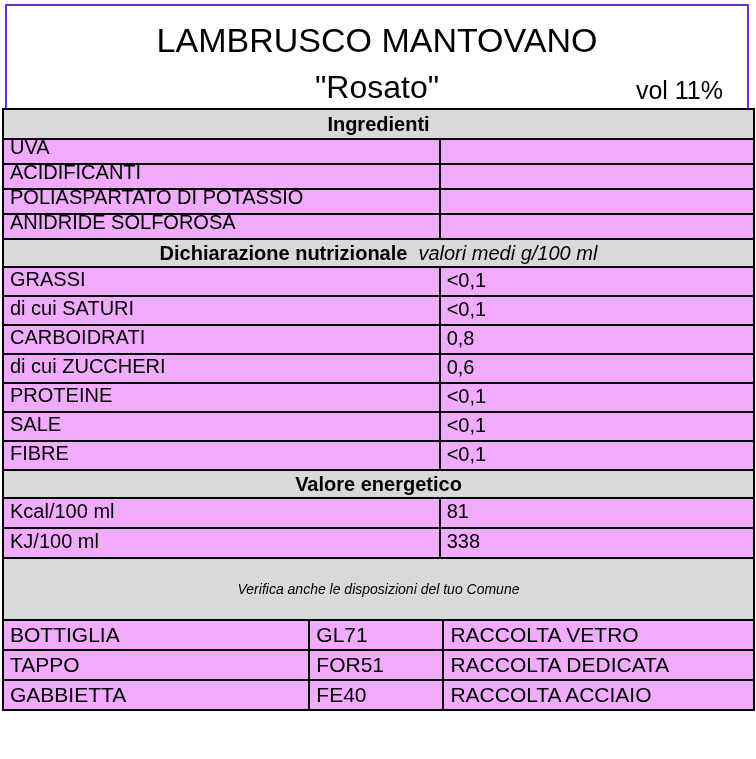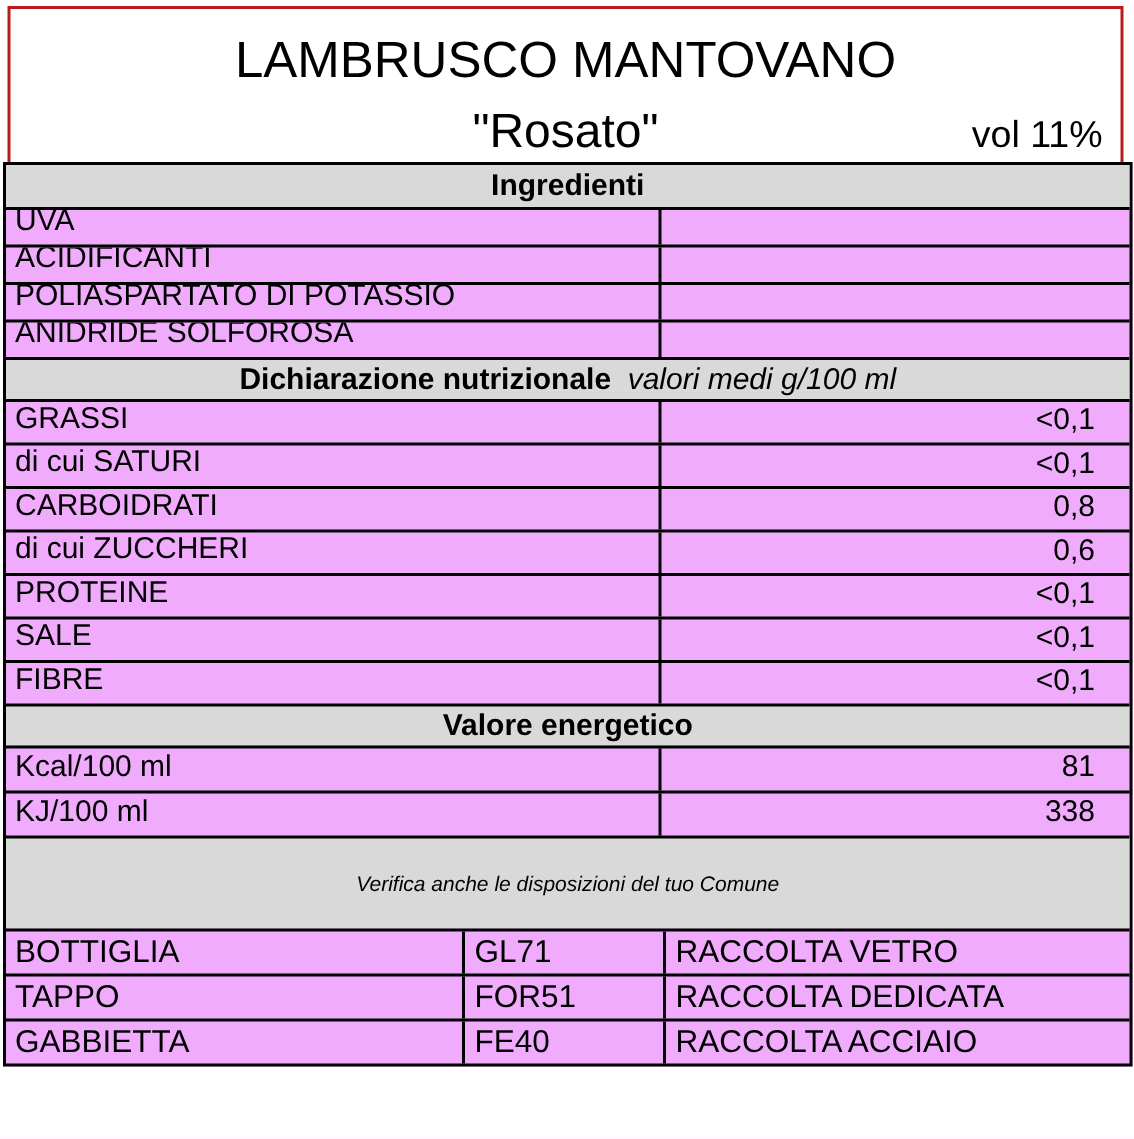--- a/index.html
+++ b/index.html
@@ -2,26 +2,26 @@
 <html><head>
 <meta charset="utf-8">
 <style>
   html,body{margin:0;padding:0;background:#ffffff;}
   body{width:756px;height:759px;overflow:hidden;font-family:"Liberation Sans",sans-serif;color:#000;}
   .page{width:756px;height:759px;position:relative;background:#fff;}
 
   
   .header-box{
     position:absolute;left:5px;top:4px;right:7px;height:112px;
-    border:2px solid #b91c1c;text-align:center;box-sizing:border-box;
+    border:2px solid #6d28d9;text-align:center;box-sizing:border-box;
   }
   .title{font-size:34px;margin-top:16px;line-height:1.1;}
   .subtitle-row{position:relative;margin-top:10px;height:40px;}
   .subtitle{font-size:32px;}
-  .vol{position:absolute;right:12px;bottom:4px;font-size:25px;}
+  .vol{position:absolute;right:24px;bottom:4px;font-size:25px;}
 
   
   .tbl{
     position:absolute;left:2px;top:108px;right:1px;
     border:2px solid #000;box-sizing:border-box;background:#f0abfc;
   }
   .row{display:flex;border-top:2px solid #000;box-sizing:border-box;}
   .row:first-child{border-top:none;}
 
   .sec-head{
@@ -33,21 +33,21 @@
   .ing-row{height:25px;}
   .nut-row{height:29px;}
   .en-row{height:30px;}
 
   .cell-label{
     width:58.3%;border-right:2px solid #000;box-sizing:border-box;
     display:flex;align-items:flex-end;padding:2px 6px 4px 6px;font-size:20px;
     white-space:nowrap;overflow:hidden;
   }
   .cell-value{
-    flex:1;text-align:right;padding:1px 23px 0 6px;font-size:20px;line-height:1.1;
+    flex:1;padding:1px 23px 0 6px;font-size:20px;line-height:1.1;
     box-sizing:border-box;
   }
 
   .waste-head{
     background:#d9d9d9;flex-direction:column;justify-content:space-evenly;
     align-items:center;height:62px;
   }
   .waste-title{font-weight:bold;font-size:20px;}
   .waste-subtitle{font-style:italic;font-size:14px;}
 

